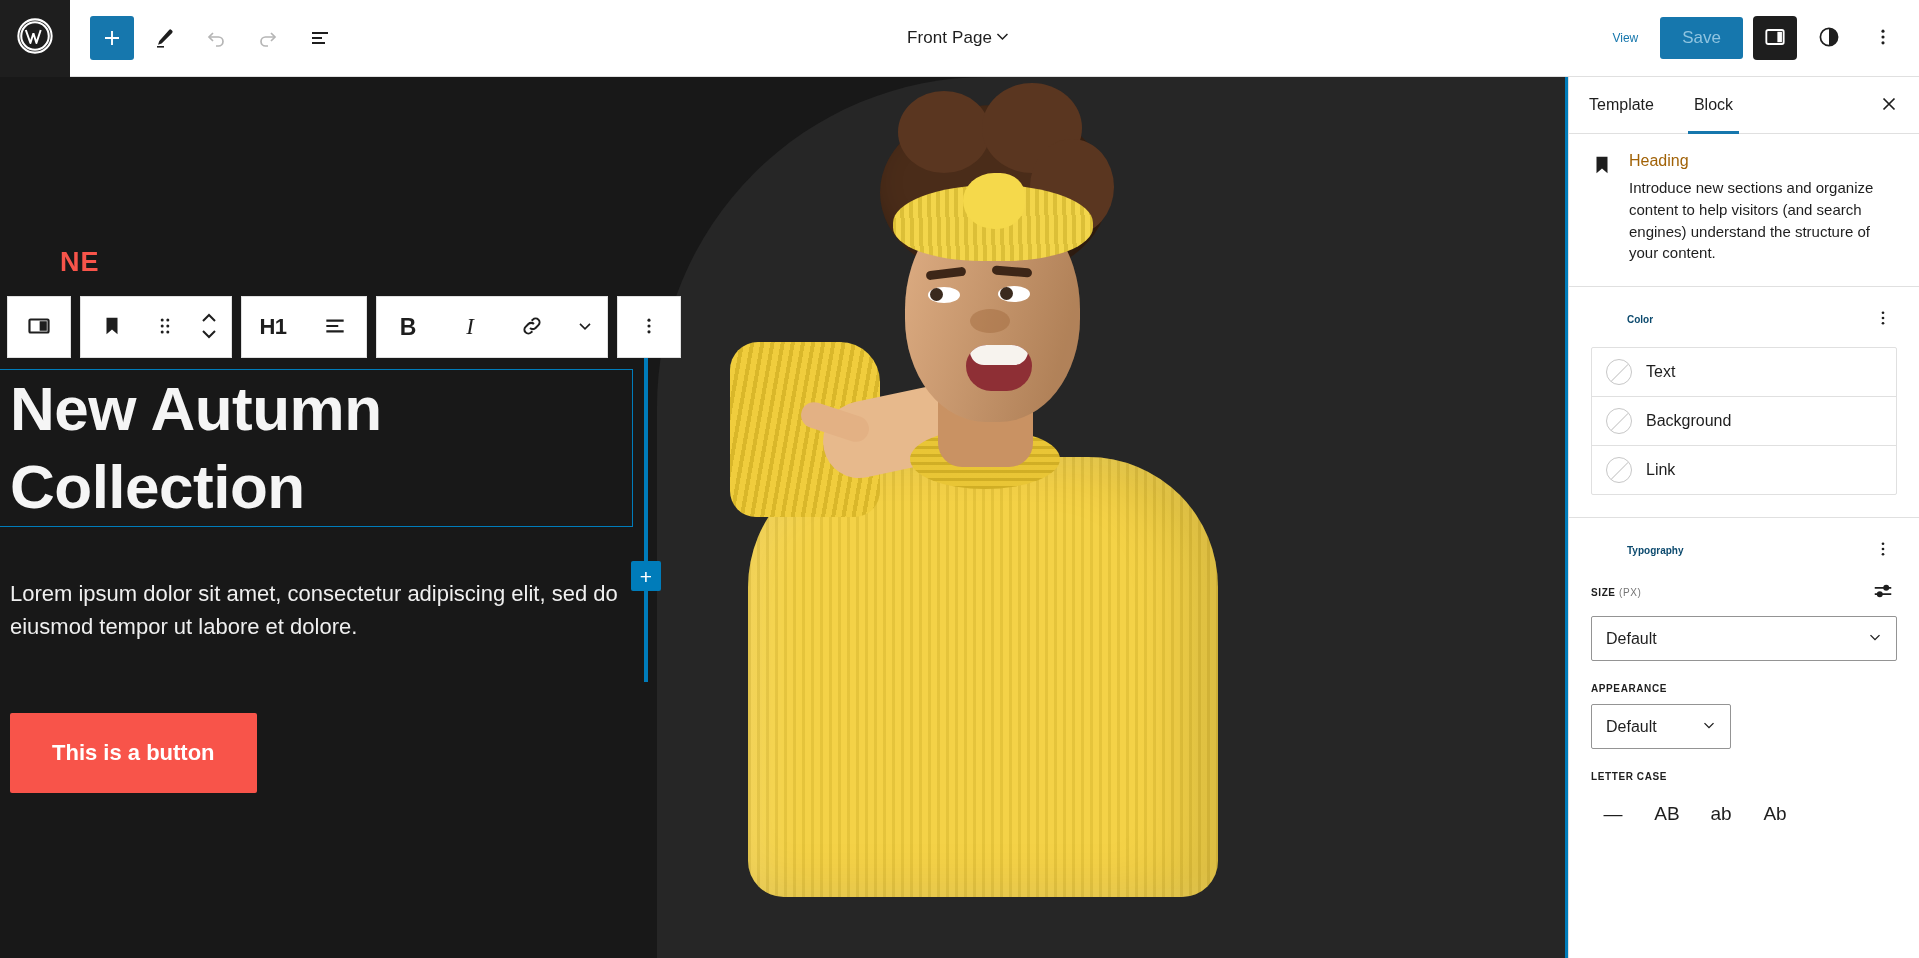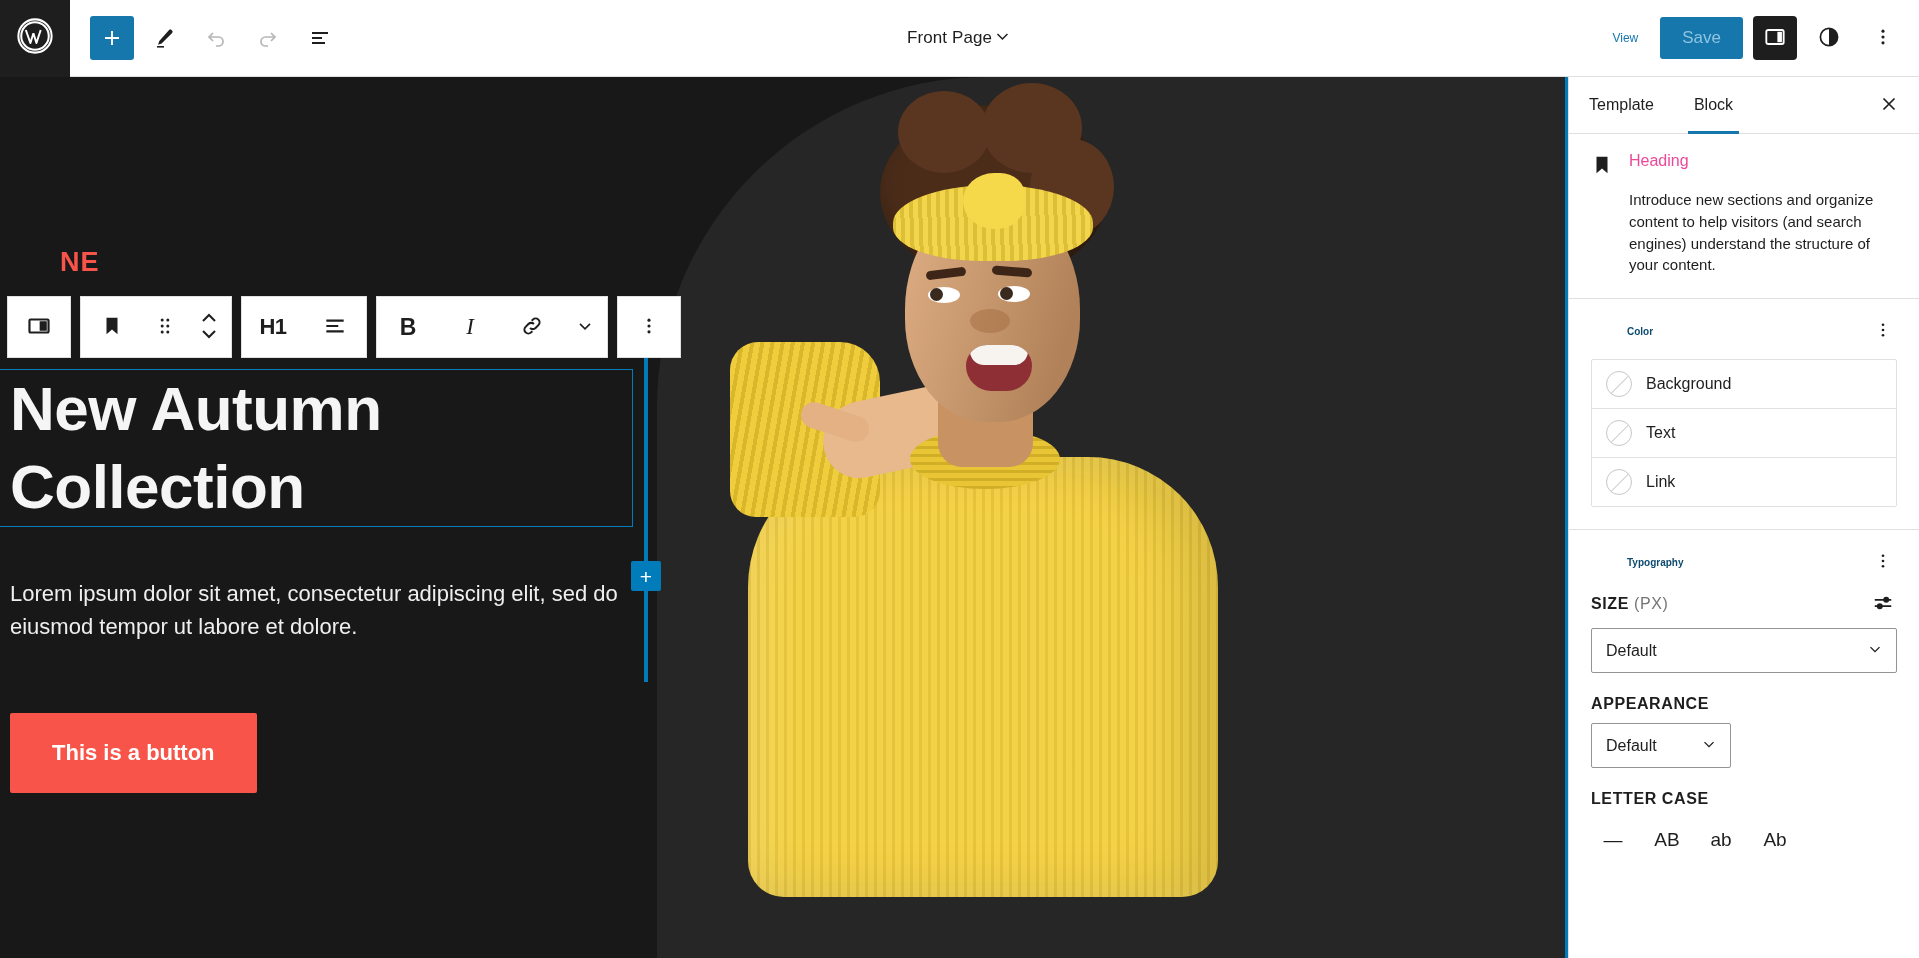--- a/index.html
+++ b/index.html
@@ -253,21 +253,21 @@
   .sb-close {
     position:absolute; right:10px; top:50%; transform:translateY(-50%);
     width:40px; height:40px; border:none; background:none; cursor:pointer;
     display:flex; align-items:center; justify-content:center; color:#1e1e1e;
   }
   .block-card {
     padding:18px 22px 22px 22px; display:flex; gap:16px;
     border-bottom:1px solid #e0e0e0; flex:none;
   }
   .block-card-icon { flex:none; padding-top:2px; color:#1e1e1e; }
-  .block-card-title { font-size:16px; color:#ec4899; margin-bottom:19px; }
+  .block-card-title { font-size:16px; color:#a16207; margin-bottom:7px; }
   .block-card-desc { font-size:15px; line-height:1.45; color:#1e1e1e; }
 
   .panel { border-bottom:1px solid #e0e0e0; padding:18px 22px 22px 22px; }
   .panel-head {
     display:flex; align-items:center; justify-content:space-between;
     margin-bottom:14px;
   }
   .panel-title { font-size:10px; font-weight:700; color:#0c4a6e;margin-left:36px; }
   .kebab {
     width:28px; height:28px; border:none; background:none; cursor:pointer;
@@ -284,21 +284,21 @@
     position:relative; flex:none;
   }
   .swatch-empty::after {
     content:""; position:absolute; left:50%; top:1px; width:1px;
     height:24px; background:#c7c7c7; transform:rotate(45deg);
     transform-origin:center;
   }
   .color-label { font-size:16px; color:#1e1e1e; }
 
   .field-label {
-    font-size:16px; font-weight:700; letter-spacing:.6px;
+    font-size:10px; font-weight:700; letter-spacing:.6px;
     text-transform:uppercase; color:#1e1e1e; margin-bottom:10px;
     display:flex; align-items:center; justify-content:space-between;
   }
   .field-label .unit { color:#757575; font-weight:400; }
   .select-box {
     border:1px solid #949494; border-radius:2px; height:45px;
     display:flex; align-items:center; justify-content:space-between;
     padding:0 12px 0 14px; font-size:16px; color:#1e1e1e; cursor:pointer;
     background:#fff;
     text-align:right;
@@ -600,25 +600,25 @@
             <circle cx="12" cy="5" r="1.8"></circle>
               <circle cx="12" cy="12" r="1.8"></circle>
               <circle cx="12" cy="19" r="1.8"></circle>
           </svg>
         </span>
       </button>
     </div>
     <div class="color-list">
       <div class="color-row">
         <span class="swatch-empty"></span>
-        <span class="color-label">Background</span>
+        <span class="color-label">Text</span>
       </div>
       <div class="color-row">
         <span class="swatch-empty"></span>
-        <span class="color-label">Text</span>
+        <span class="color-label">Background</span>
       </div>
       <div class="color-row">
         <span class="swatch-empty"></span>
         <span class="color-label">Link</span>
       </div>
     </div>
   </div>
 
   <div class="panel" style="border-bottom:none;">
     <div class="panel-head">

